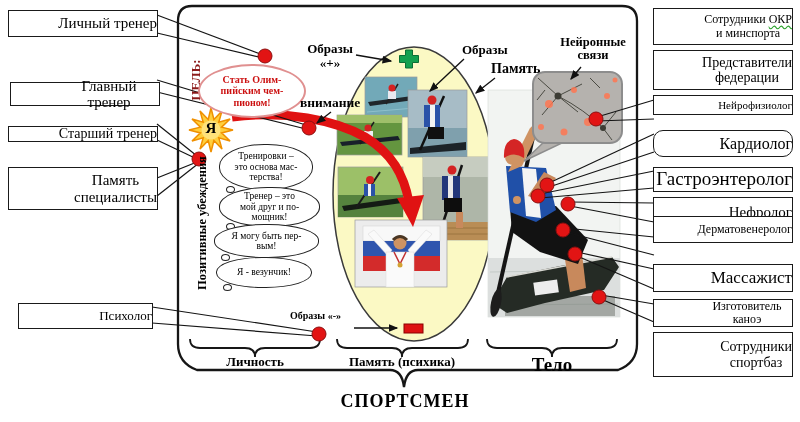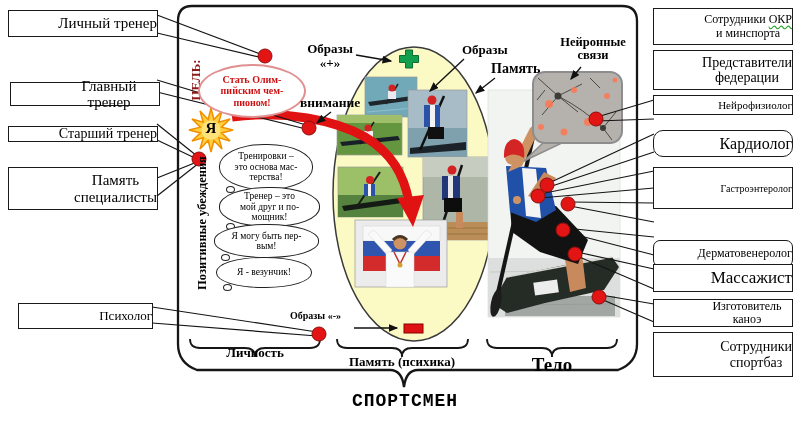--- a/index.html
+++ b/index.html
@@ -14,23 +14,23 @@
   .lb2{left:10px;top:66px;width:150px;height:24px;font-size:15px;margin-top:16px;}
   .lb3{left:8px;top:126px;width:150px;height:16px;font-size:14px;}
   .lb4{left:8px;top:167px;width:150px;height:43px;font-size:15px;}
   .lb5{left:18px;top:303px;width:135px;height:26px;font-size:13px;}
   
   .rb{left:653px;width:140px;}
   .rb1{top:8px;height:37px;font-size:12px;}
   .rb2{top:50px;height:40px;font-size:14px;}
   .rb3{top:95px;height:20px;font-size:11px;}
   .rb4{top:130px;height:27px;font-size:16px;border-radius:10px;}
-  .rb5{top:167px;height:42px;font-size:10px;}
+  .rb5{top:167px;height:25px;font-size:19px;}
   .rb6{top:197px;height:30px;font-size:15px;}
-  .rb7{top:240px;height:27px;font-size:12px;border-radius:7px;}
+  .rb7{top:216px;height:27px;font-size:12px;}
   .rb8{top:264px;height:28px;font-size:17px;}
   .rb9{top:299px;height:28px;font-size:12px;}
   .rb10{top:332px;height:45px;font-size:14px;}
   .squiggle{text-decoration:underline;text-decoration-style:wavy;text-decoration-color:#2aa12a;}
   
   .lbl{position:absolute;z-index:2;font-weight:bold;white-space:pre-line;line-height:1.05;text-align:center;}
   .vtext{position:absolute;z-index:2;font-weight:bold;white-space:nowrap;
          transform:translate(-50%,-50%) rotate(-90deg);}
   .goalcloud{position:absolute;z-index:2;left:198px;top:64px;width:104px;height:50px;
          background:#fff;border:2px solid #e09090;border-radius:50%;
@@ -252,20 +252,21 @@
   <div class="cbox lb5"><span>Психолог</span></div>
 
   <div class="cbox rb rb1">
     <div><span>Сотрудники</span> <span class="squiggle">ОКР</span><br><span>и минспорта</span></div>
   </div>
   <div class="cbox rb rb2"><span>Представители
 федерации</span></div>
   <div class="cbox rb rb3"><span>Нейрофизиолог</span></div>
   <div class="cbox rb rb4"><span>Кардиолог</span></div>
   <div class="cbox rb rb5"><span>Гастроэнтеролог</span></div>
+  <div class="cbox rb rb6"><span>Нефролог</span></div>
   <div class="cbox rb rb7"><span>Дерматовенеролог</span></div>
   <div class="cbox rb rb8"><span>Массажист</span></div>
   <div class="cbox rb rb9"><span>Изготовитель каноэ</span></div>
   <div class="cbox rb rb10"><span>Сотрудники
 спортбаз</span></div>
 
   <div class="vtext" style="left:196px;top:80px;font-size:13px;color:#8b1a1a;">ЦЕЛЬ:</div>
   <div class="goalcloud"><span>Стать Олим-
 пийским чем-
 пионом!</span></div>
@@ -284,18 +285,18 @@
   <div class="bubble bb4"><span>Я - везунчик!</span></div>
 
   <div class="lbl" style="left:303px;top:42px;width:54px;font-size:13px;">Образы
 «+»</div>
   <div class="lbl" style="left:462px;top:43px;font-size:13px;">Образы</div>
   <div class="lbl" style="left:491px;top:62px;font-size:14px;">Память</div>
   <div class="lbl" style="left:555px;top:36px;width:76px;font-size:12.5px;">Нейронные
 связи</div>
   <div class="lbl" style="left:290px;top:311px;font-size:10px;">Образы «-»</div>
 
-  <div class="lbl" style="left:205px;top:346px;width:100px;font-size:13px;">Личность</div>
+  <div class="lbl" style="left:205px;top:355px;width:100px;font-size:13px;">Личность</div>
   <div class="lbl" style="left:342px;top:355px;width:120px;font-size:13px;">Память (психика)</div>
   <div class="lbl" style="left:502px;top:355px;width:100px;font-size:19px;">Тело</div>
-  <div class="lbl" style="left:330px;top:392px;width:150px;font-size:18px;letter-spacing:1px;font-family:Liberation Mono, monospace;">СПОРТСМЕН</div>
+  <div class="lbl" style="left:330px;top:392px;width:150px;font-size:18px;letter-spacing:1px;">СПОРТСМЕН</div>
 
 </div>
 
 </body></html>

